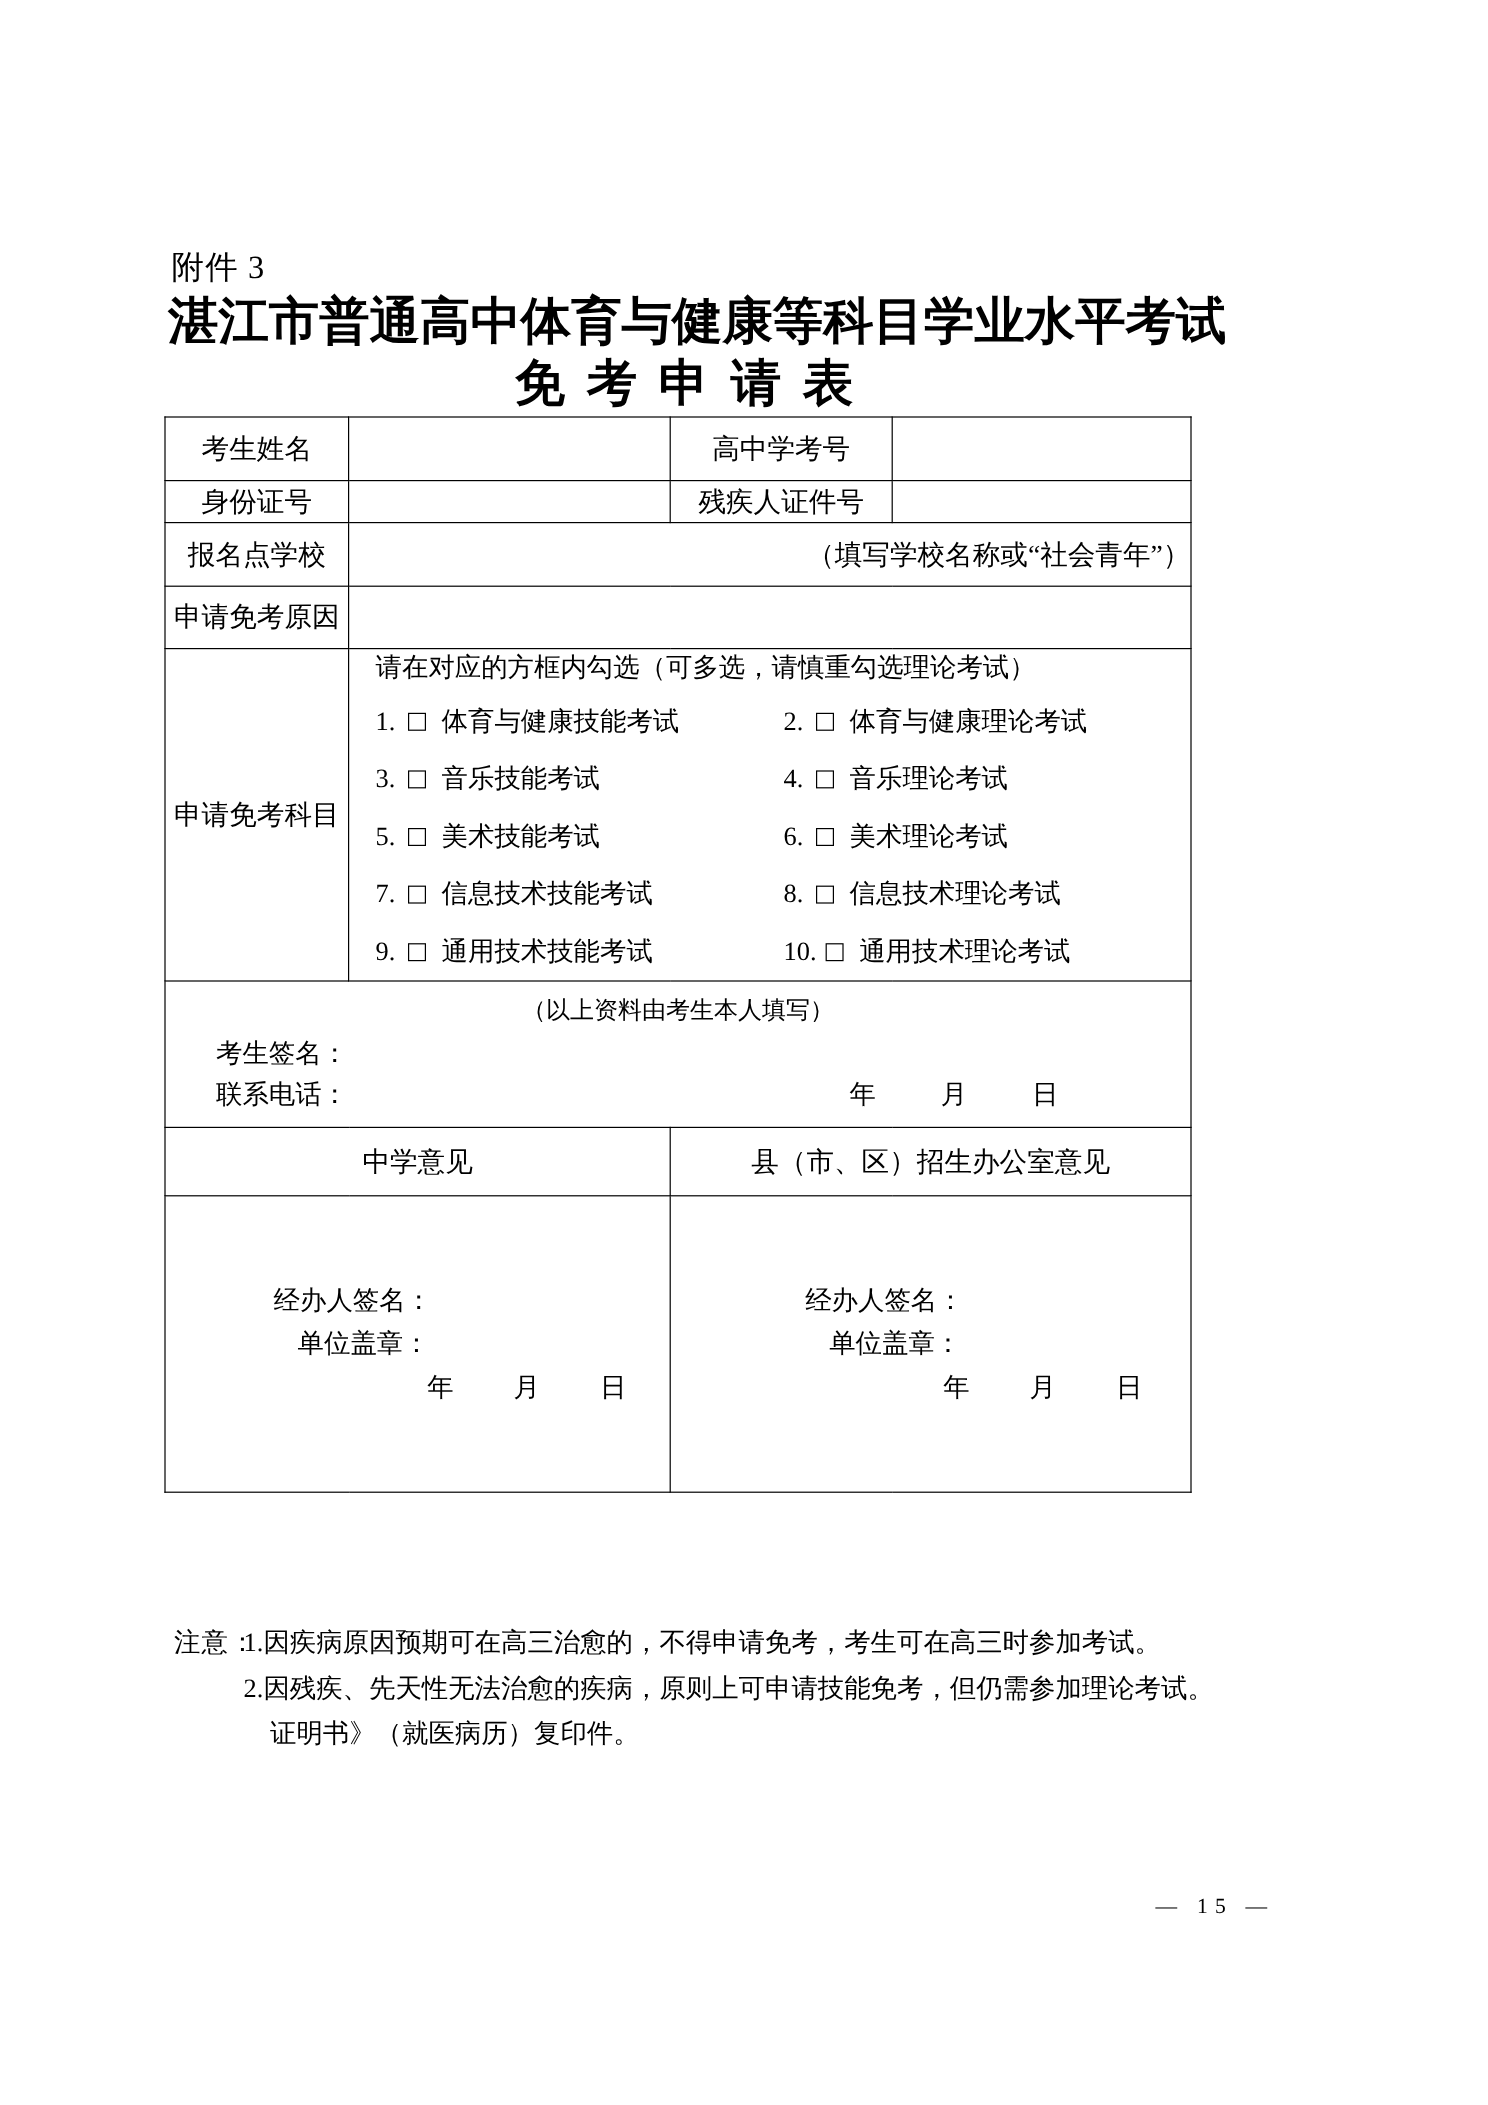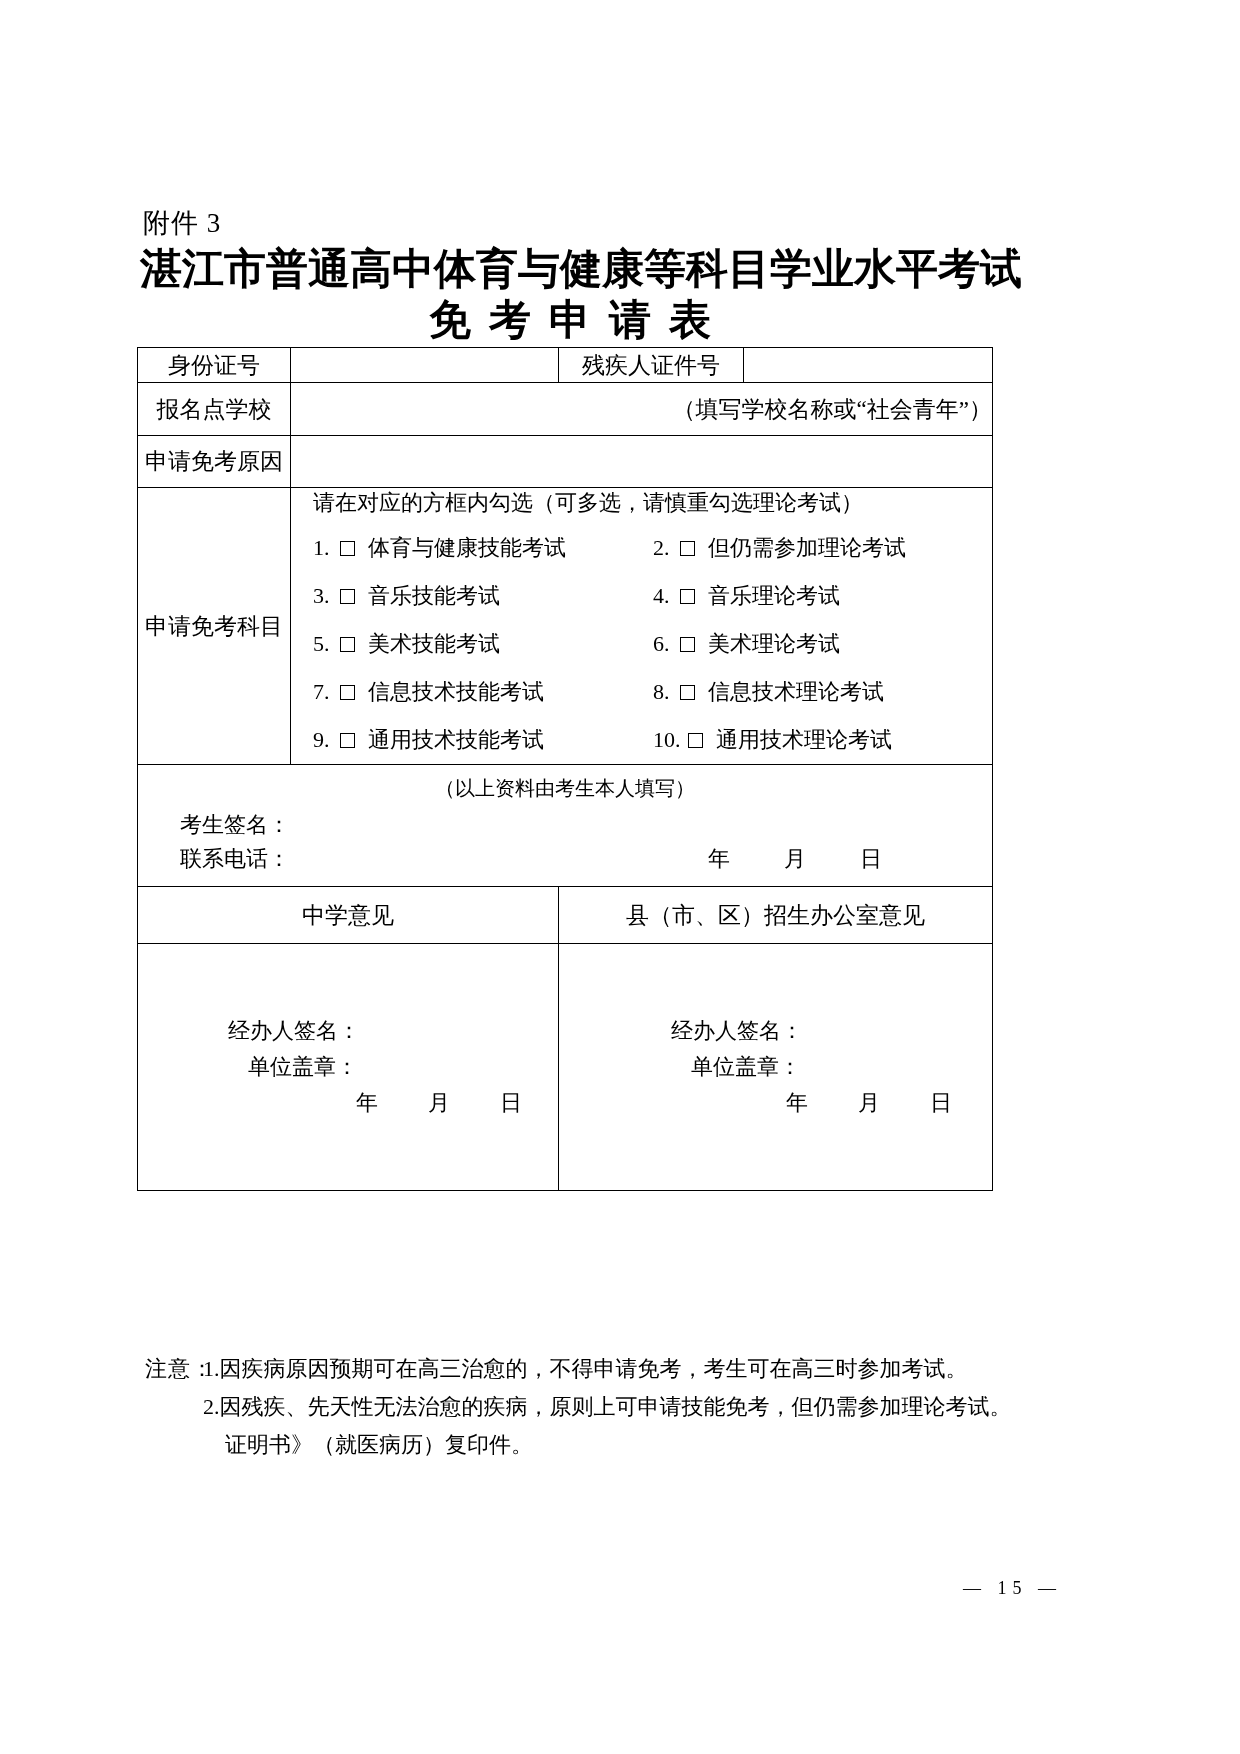--- a/index.html
+++ b/index.html
@@ -214,20 +214,26 @@
   </div>
 
   <table class="form-table">
     <colgroup>
       <col style="width:153px">
       <col style="width:268px">
       <col style="width:185px">
       <col style="width:249px">
     </colgroup>
     <tbody>
+      <tr class="r1">
+        <td class="lbl">考生姓名</td>
+        <td></td>
+        <td class="lbl">高中学考号</td>
+        <td></td>
+      </tr>
       <tr class="r2">
         <td class="lbl">身份证号</td>
         <td></td>
         <td class="lbl">残疾人证件号</td>
         <td></td>
       </tr>
       <tr class="r3">
         <td class="lbl">报名点学校</td>
         <td colspan="3" class="note-right">（填写学校名称或“社会青年”）</td>
       </tr>
@@ -243,21 +249,21 @@
 
           <div class="subject-row">
             <div class="subject-item left">
               <span class="sub-num">1.</span>
               <span class="chk"></span>
               <span>体育与健康技能考试</span>
             </div>
             <div class="subject-item right">
               <span class="sub-num">2.</span>
               <span class="chk"></span>
-              <span>但仍需参加理论考试</span>
+              <span>体育与健康理论考试</span>
             </div>
           </div>
 
           <div class="subject-row">
             <div class="subject-item left">
               <span class="sub-num">3.</span>
               <span class="chk"></span>
               <span>音乐技能考试</span>
             </div>
             <div class="subject-item right">

